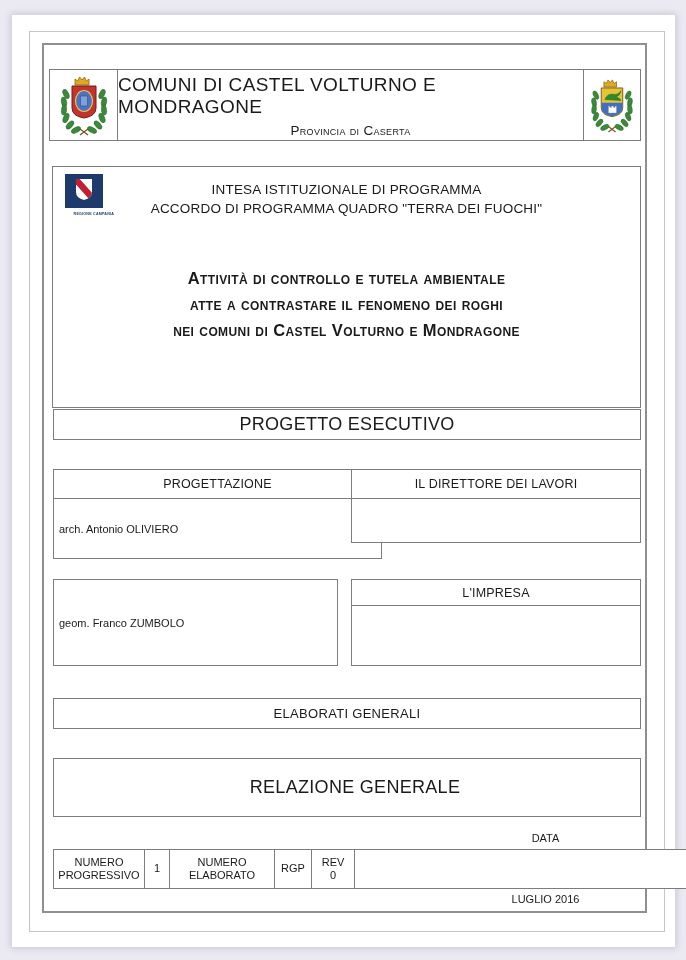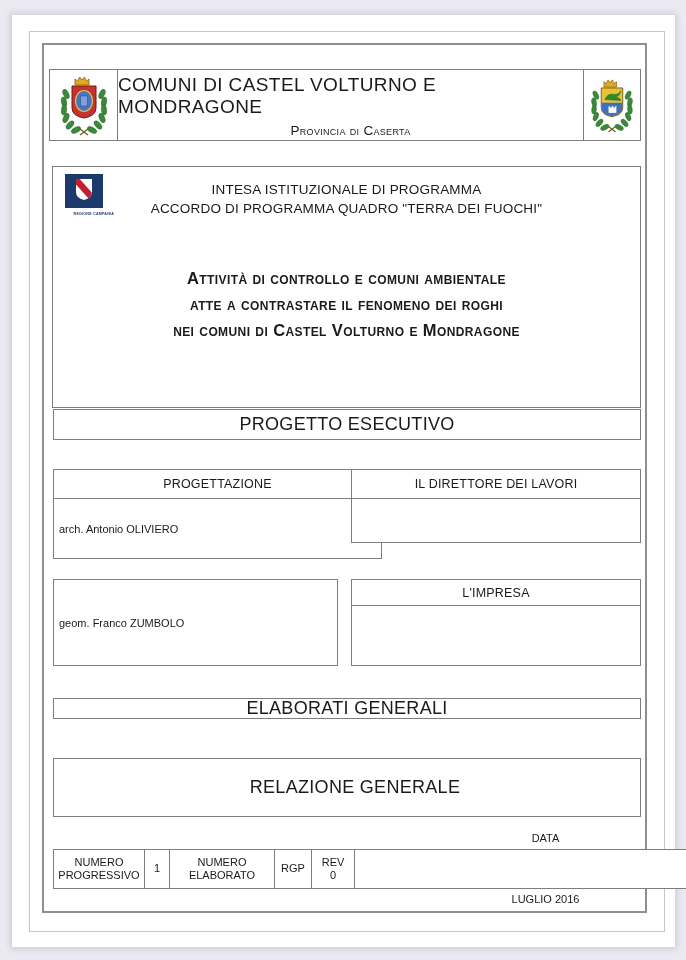--- a/index.html
+++ b/index.html
@@ -38,21 +38,21 @@
   
   .intesa-box{ left:40px; top:151px; width:589px; height:242px; }
   .region-logo{ position:absolute; left:11px; top:7px; width:40px; text-align:center; }
   .region-label{ font-size:7px; color:#1d3a6d; transform:scale(.52); transform-origin:center top; white-space:nowrap; letter-spacing:.4px; margin-top:0px; font-weight:bold; }
   .intesa-lines{ padding-top:13px; text-align:center; font-size:13.5px; line-height:19px; letter-spacing:.2px; }
   .project-title{ margin-top:47px; text-align:center; font-size:16.5px; font-weight:bold; font-variant:small-caps; line-height:26px; letter-spacing:.4px; }
 
   
   .bar-box{ display:flex; align-items:center; justify-content:center; }
   .bar-progetto{ left:41px; top:394px; width:588px; height:31px; font-size:18px; letter-spacing:.3px; }
-  .bar-elaborati{ left:41px; top:683px; width:588px; height:21px; font-size:18px; letter-spacing:.3px; }
+  .bar-elaborati{ left:41px; top:683px; width:588px; height:31px; font-size:13px; letter-spacing:.3px; }
   .bar-relazione{ left:41px; top:743px; width:588px; height:59px; font-size:18px; letter-spacing:.3px;padding-left:16px; }
 
   
   .role-box{ display:flex; flex-direction:column; }
   .role-0{ left:41px;  top:454px; width:329px; height:90px; }
   .role-1{ left:339px; top:454px; width:290px; height:74px; }
   .role-2{ left:41px;  top:564px; width:285px; height:87px; }
   .role-3{ left:339px; top:564px; width:290px; height:87px; }
   .role-title{ height:29px; border-bottom:1px solid #7d7d7d; display:flex; align-items:center; justify-content:center; font-size:12.5px; letter-spacing:.2px; }
   .role-2 .role-title, .role-3 .role-title{ height:26px; }
@@ -138,21 +138,21 @@
           <rect x="16" y="-4" width="6.5" height="40" transform="rotate(-42 19 15)" fill="#c02030"></rect>
         </g>
       </svg>
       <div class="region-label">REGIONE CAMPANIA</div>
     </div>
     <div class="intesa-lines">
       <div>INTESA ISTITUZIONALE DI PROGRAMMA</div>
       <div>ACCORDO DI PROGRAMMA QUADRO "TERRA DEI FUOCHI"</div>
     </div>
     <div class="project-title">
-      <div>Attività di controllo e comuni ambientale</div>
+      <div>Attività di controllo e tutela ambientale</div>
       <div>atte a contrastare il fenomeno dei roghi</div>
       <div>nei comuni di Castel Volturno e Mondragone</div>
     </div>
   </div>
 
   <div class="box bar-box bar-progetto">
     <span>PROGETTO ESECUTIVO</span>
   </div>
 
   <div class="box role-box role-0">

